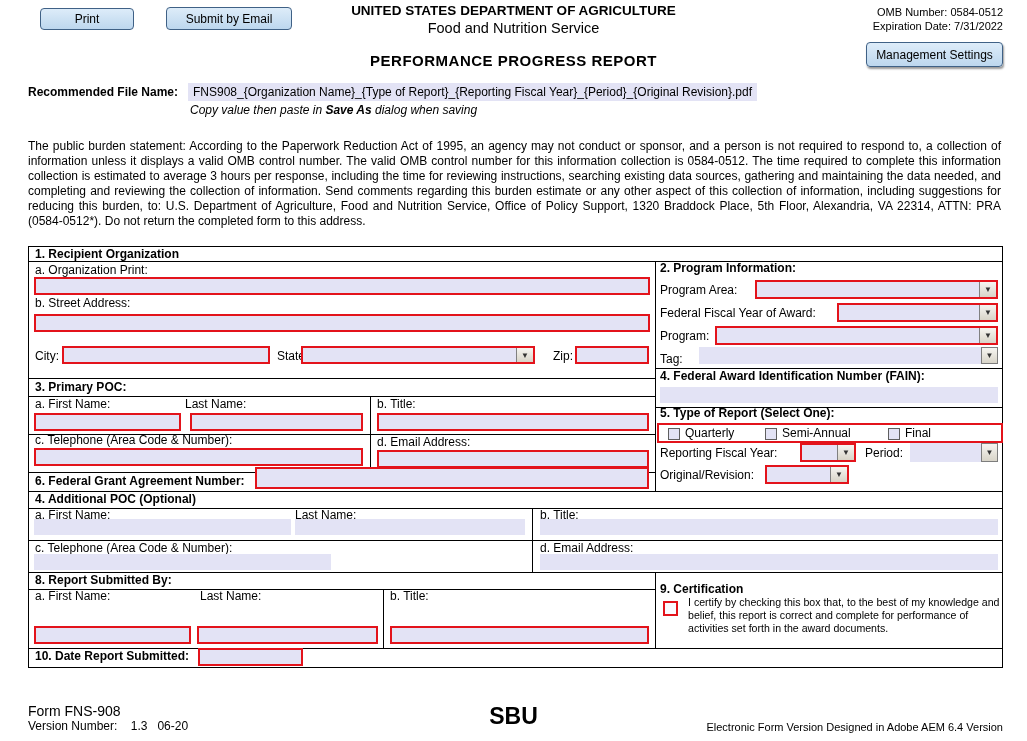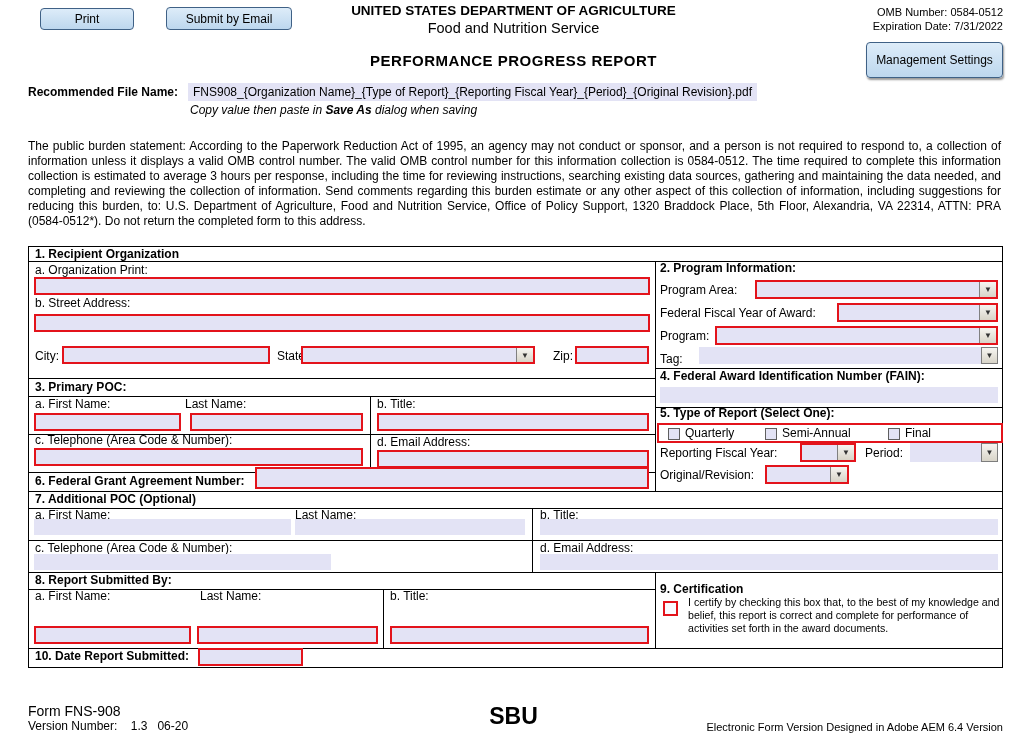--- a/index.html
+++ b/index.html
@@ -33,21 +33,21 @@
 
   <div class="abs center bold" style="top:3px;font-size:13.5px">UNITED STATES DEPARTMENT OF AGRICULTURE</div>
   <div class="abs center" style="top:20px;font-size:14.5px">Food and Nutrition Service</div>
 
   <div class="abs" style="right:24px;top:5px;font-size:11px;line-height:14px;text-align:right">
     <div>OMB Number: 0584-0512</div>
     <div>Expiration Date: 7/31/2022</div>
   </div>
 
   <div class="abs center bold" style="top:52px;font-size:15px;letter-spacing:.5px">PERFORMANCE PROGRESS REPORT</div>
-  <button class="btn shadow" style="left:866px;top:42px;width:137px;height:36px">Management Settings</button>
+  <button class="btn shadow" style="left:866px;top:42px;width:137px;height:25px">Management Settings</button>
 
   <div class="lbl bold" style="left:28px;top:86px">Recommended File Name:</div>
   <div class="abs" style="left:188px;top:83px;font-size:12px;background:var(--field_fill,#e3e3f5);padding:2px 5px">FNS908_{Organization Name}_{Type of Report}_{Reporting Fiscal Year}_{Period}_{Original Revision}.pdf</div>
   <div class="abs it" style="left:190px;top:103px;font-size:12px"><span>Copy value then paste in </span><span class="bold">Save As</span><span> dialog when saving</span></div>
 
   <div class="abs" style="left:28px;top:139px;width:973px;font-size:12px;line-height:14.9px;text-align:justify">The public burden statement: According to the Paperwork Reduction Act of 1995, an agency may not conduct or sponsor, and a person is not required to respond to, a collection of information unless it displays a valid OMB control number. The valid OMB control number for this information collection is 0584-0512. The time required to complete this information collection is estimated to average 3 hours per response, including the time for reviewing instructions, searching existing data sources, gathering and maintaining the data needed, and completing and reviewing the collection of information. Send comments regarding this burden estimate or any other aspect of this collection of information, including suggestions for reducing this burden, to: U.S. Department of Agriculture, Food and Nutrition Service, Office of Policy Support, 1320 Braddock Place, 5th Floor, Alexandria, VA 22314, ATTN: PRA (0584-0512*). Do not return the completed form to this address.</div>
 
   <div class="abs" style="left:28px;top:246px;width:975px;height:422px;border:1px solid #000;box-sizing:border-box">
 
     <div class="hline" style="top:14px;left:0;width:973px"></div>
@@ -141,21 +141,21 @@
       </div>
     <div class="lbl" style="left:631px;top:222px">Original/Revision:</div>
     <div class="fld req sel" style="left:736px;top:218px;width:84px;height:19px">
         <span class="sp"></span>
         <span class="arrow">▼</span>
       </div>
 
     <div class="lbl bold" style="left:6px;top:228px">6. Federal Grant Agreement Number:</div>
     <input class="fld req" style="left: 226px; top: 220px; width: 394px; height: 22px;">
 
-    <div class="lbl bold" style="left:6px;top:246px">7. Additional POC (Optional)</div>
+    <div class="lbl bold" style="left:6px;top:246px">4. Additional POC (Optional)</div>
     <div class="lbl" style="left:6px;top:262px">a. First Name:</div>
     <div class="lbl" style="left:266px;top:262px">Last Name:</div>
     <div class="lbl" style="left:511px;top:262px">b. Title:</div>
     <input class="fld" style="left: 5px; top: 272px; width: 257px; height: 16px;">
     <input class="fld" style="left: 266px; top: 272px; width: 230px; height: 16px;">
     <input class="fld" style="left: 511px; top: 272px; width: 458px; height: 16px;">
     <div class="lbl" style="left:6px;top:295px">c. Telephone (Area Code &amp; Number):</div>
     <div class="lbl" style="left:511px;top:295px">d. Email Address:</div>
     <input class="fld" style="left: 5px; top: 307px; width: 297px; height: 16px;">
     <input class="fld" style="left: 511px; top: 307px; width: 458px; height: 16px;">

